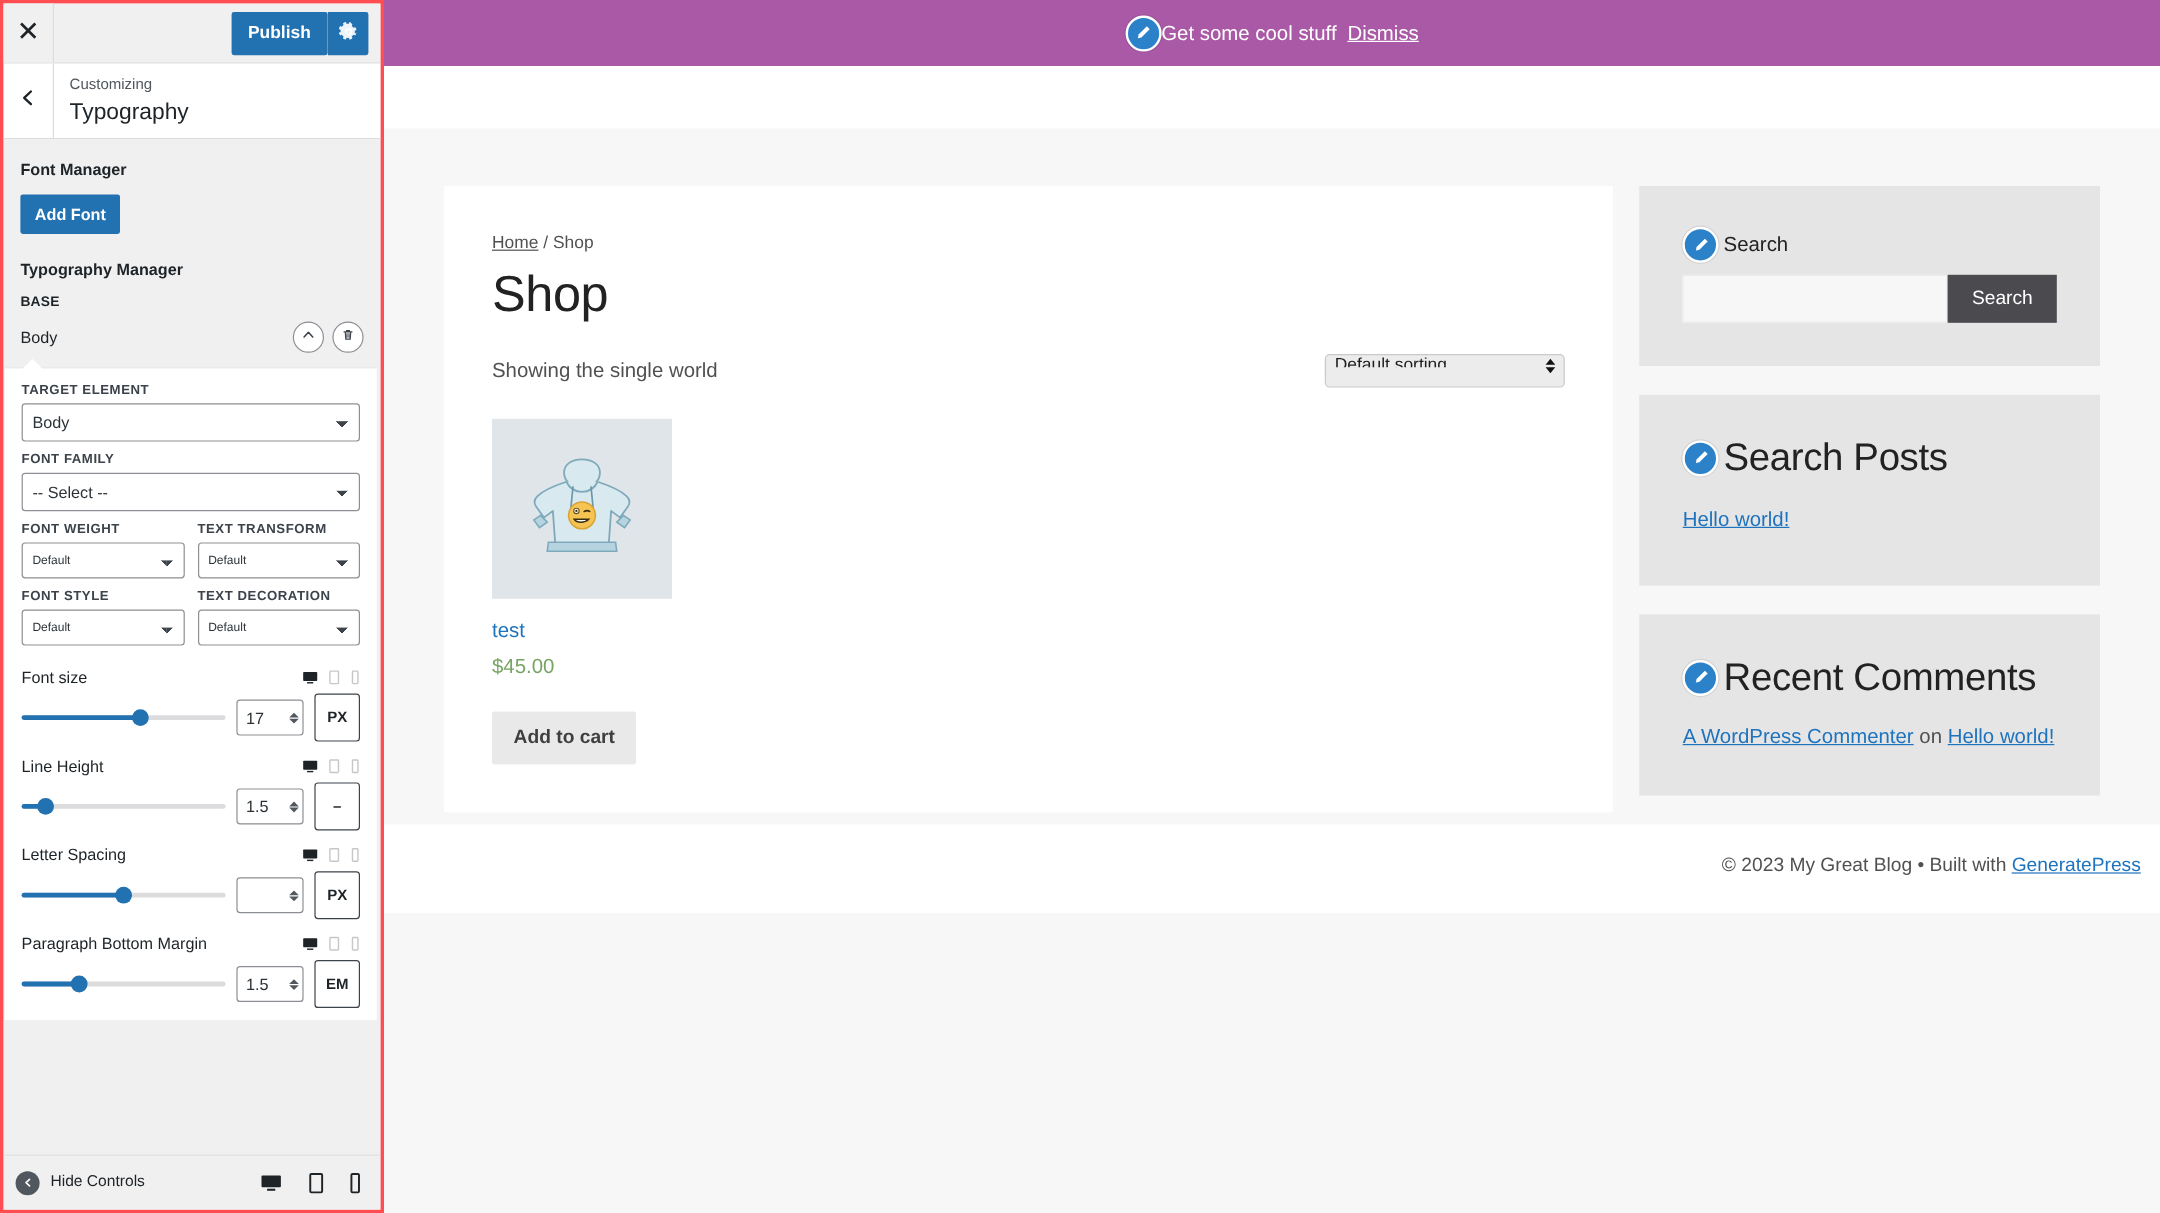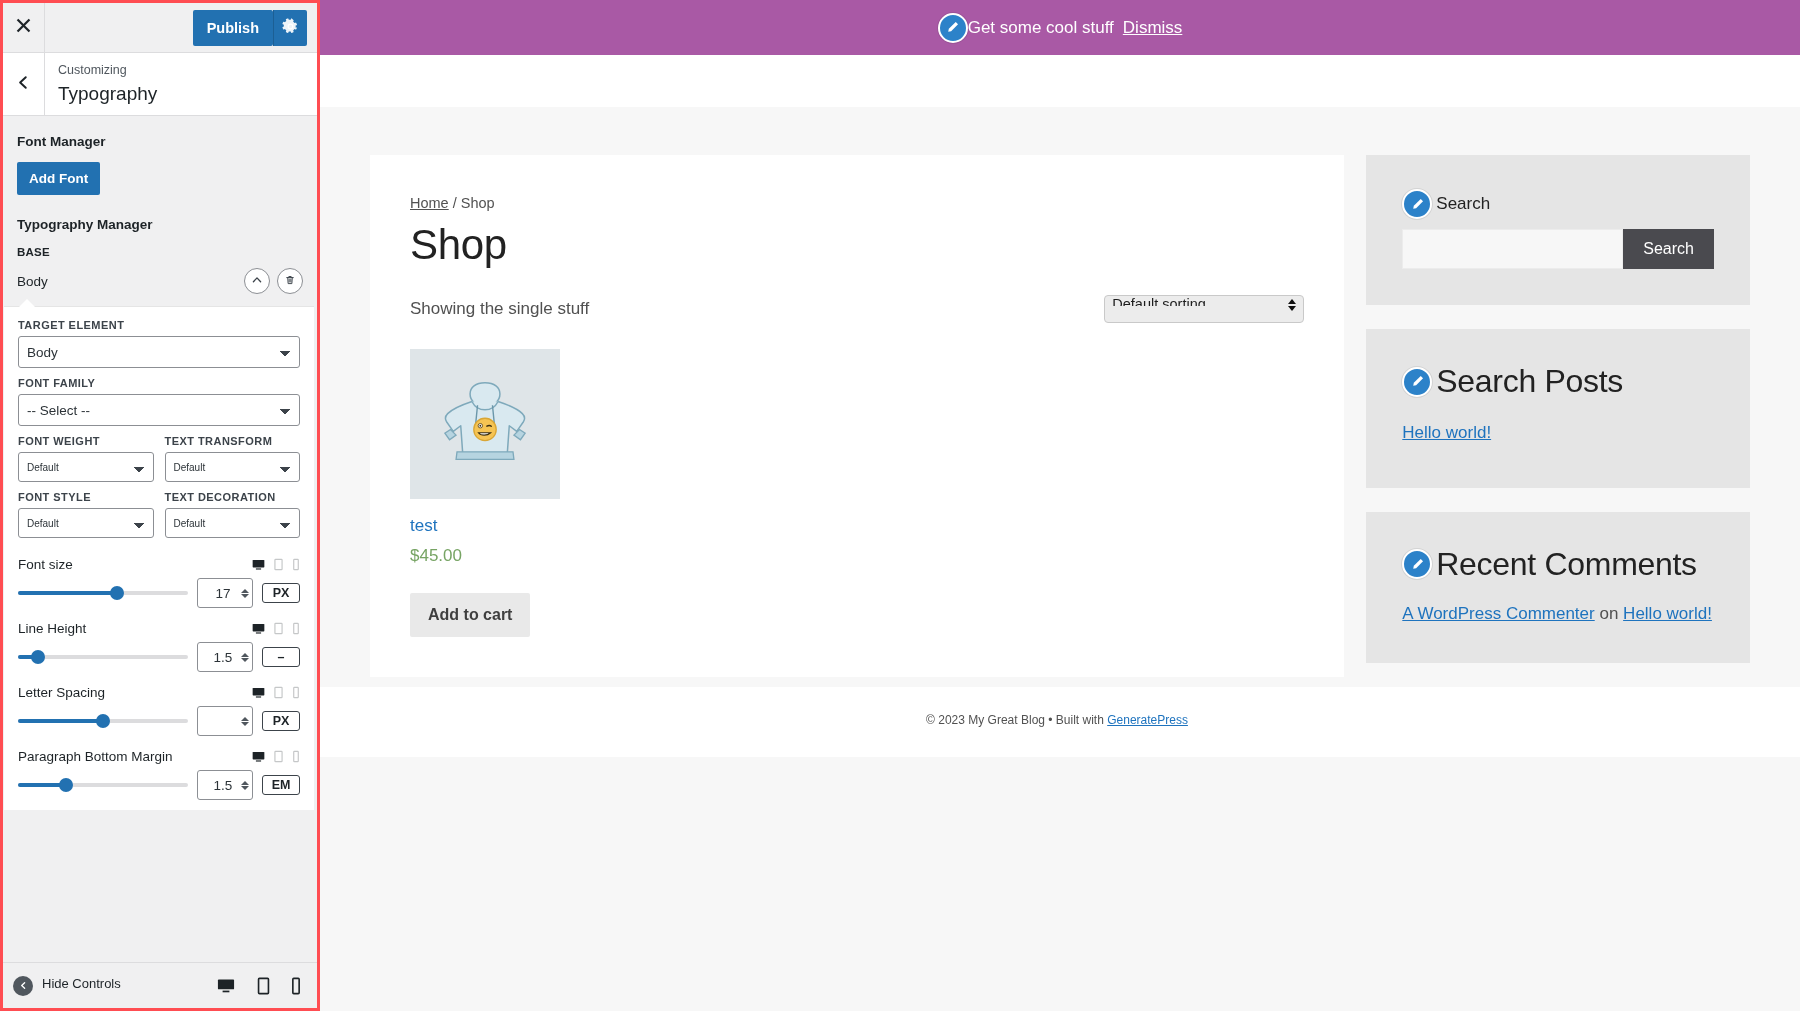--- a/index.html
+++ b/index.html
@@ -185,30 +185,30 @@
     cursor: pointer;
   }
   .num-box {
     width: 56px; height: 30px;
     border: 1px solid #8c8f94; border-radius: 3px;
     background: #fff;
     display: flex; align-items: center;
     padding: 0 3px 0 7px;
     font-size: 13.5px; color: #2c3338;
   }
-  .num-val { flex: 1 1 auto; text-align: center; }
+  .num-val { flex: 1 1 auto; }
   .spin { display: flex; flex-direction: column; gap: 1px; cursor: pointer; }
   .spin i {
     display: block; width: 0; height: 0;
     border-left: 4px solid transparent; border-right: 4px solid transparent;
   }
   .spin i.up { border-bottom: 4.5px solid #50575e; }
   .spin i.dn { border-top: 4.5px solid #50575e; }
   .unit-box {
-    width: 38px; height: 20px;
+    width: 38px; height: 40px;
     border: 1px solid #3c434a; border-radius: 3px;
     background: #fff;
     display: flex; align-items: center; justify-content: center;
     font-size: 12.5px; font-weight: 700; color: #1d2327;
     cursor: pointer;
   }
 
   
   .panel-foot {
     height: 46px; flex: 0 0 46px;
@@ -341,22 +341,22 @@
     font-size: 16px; cursor: pointer;
     font-family: "Liberation Sans", sans-serif;
   }
   .w-link { color: #1e73be; text-decoration: underline; font-size: 17px; cursor: pointer; }
   .w-list { margin: 20px 0 0 0; padding: 0; list-style: none; }
   .w-list li { margin-bottom: 6px; line-height: 1.5; }
   .comment-line { font-size: 17px; color: #515151; line-height: 1.55; margin-top: 18px; }
 
   
   .site-foot {
-    background: #fff; text-align: center;
-    padding: 26px 6px 30px 0; font-size: 12px; color: #515151;
+    background: #fff; text-align: right;
+    padding: 26px 16px 30px 0; font-size: 16px; color: #515151;
   }
   .site-foot a { color: #1e73be; text-decoration: underline; cursor: pointer; }
 </style>
 </head>
 <body>
 
 <div id="app">
 
   <div id="panel">
 
@@ -682,21 +682,21 @@
 
       <div class="main-col">
         <div class="crumbs">
           <a>Home</a>
           <span>/</span>
           <span>Shop</span>
         </div>
         <h1 class="page-h1">Shop</h1>
 
         <div class="result-row">
-          <div class="result-txt">Showing the single stuff</div>
+          <div class="result-txt">Showing the single world</div>
           <div class="sort-wrap">
             <select class="sort-select">
               <option>Default sorting</option>
             </select>
             <span class="sort-arrows">
                 <i class="up"></i>
                 <i class="dn"></i>
               </span>
           </div>
         </div>

